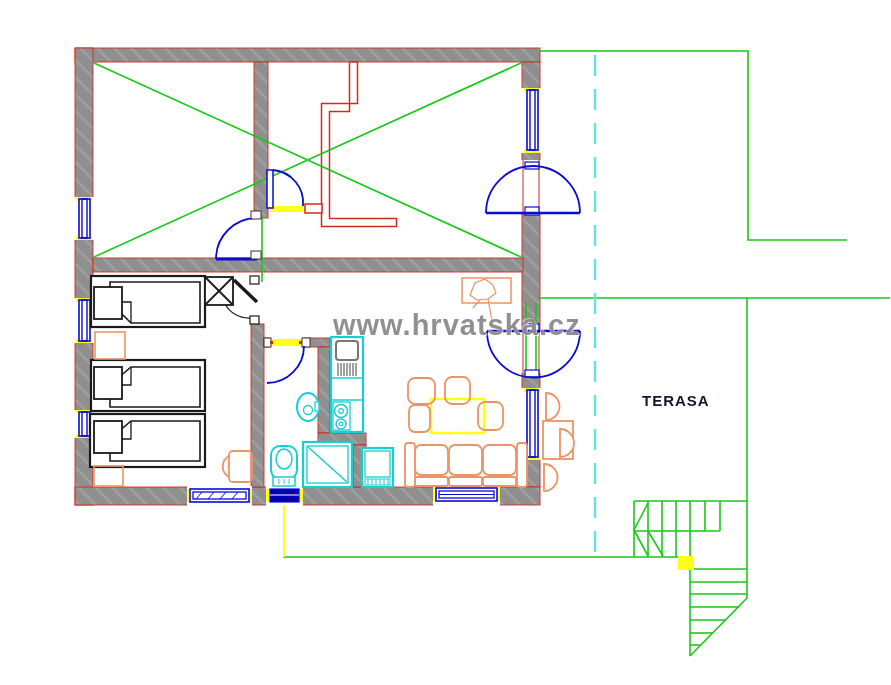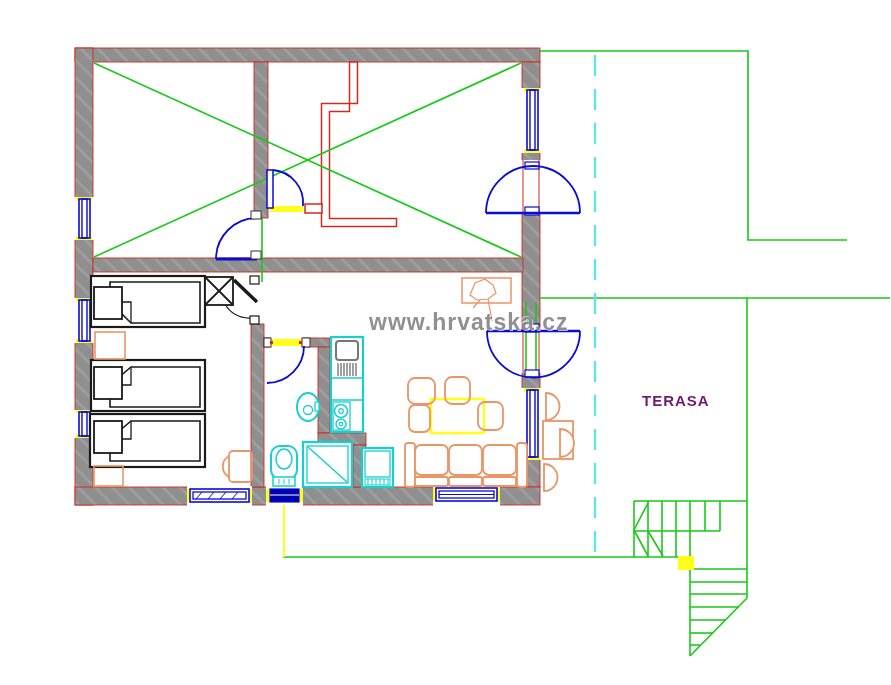--- a/index.html
+++ b/index.html
@@ -1,28 +1,28 @@
 <!DOCTYPE html>
 <html><head>
 <meta charset="utf-8">
 <style>
   html,body{margin:0;padding:0;background:#e9e9e9;font-family:"Liberation Sans",sans-serif;}
   #stage{position:relative;width:891px;height:685px;background:#ffffff;overflow:hidden;margin:0 auto;}
   #plan-svg{position:absolute;left:0;top:0;}
   .watermark{
     position:absolute;left:333px;top:309px;width:240px;
-    font-size:23px;font-weight:bold;letter-spacing:1px;
+    font-size:29px;font-weight:bold;letter-spacing:1px;
     color:rgba(125,125,125,0.85);
     text-shadow:1px 1px 0 rgba(255,255,255,0.7),-1px -1px 0 rgba(255,255,255,0.5);
-    white-space:nowrap;user-select:none;margin-left:36px;
+    white-space:nowrap;user-select:none;
   }
   .terasa-label{
     position:absolute;left:642px;top:392px;
     font-size:15px;font-weight:bold;letter-spacing:1px;
-    color:#701a75;white-space:nowrap;user-select:none;
+    color:#0f172a;white-space:nowrap;user-select:none;
   }
 </style>
 </head>
 <body>
 
 <div id="stage">
 <svg id="plan-svg" width="891" height="685" viewBox="0 0 891 685">
   <defs>
     <pattern id="wh" width="12" height="12" patternUnits="userSpaceOnUse" patternTransform="rotate(45)">
       <rect width="12" height="12" fill="#8f8f8f"></rect>

